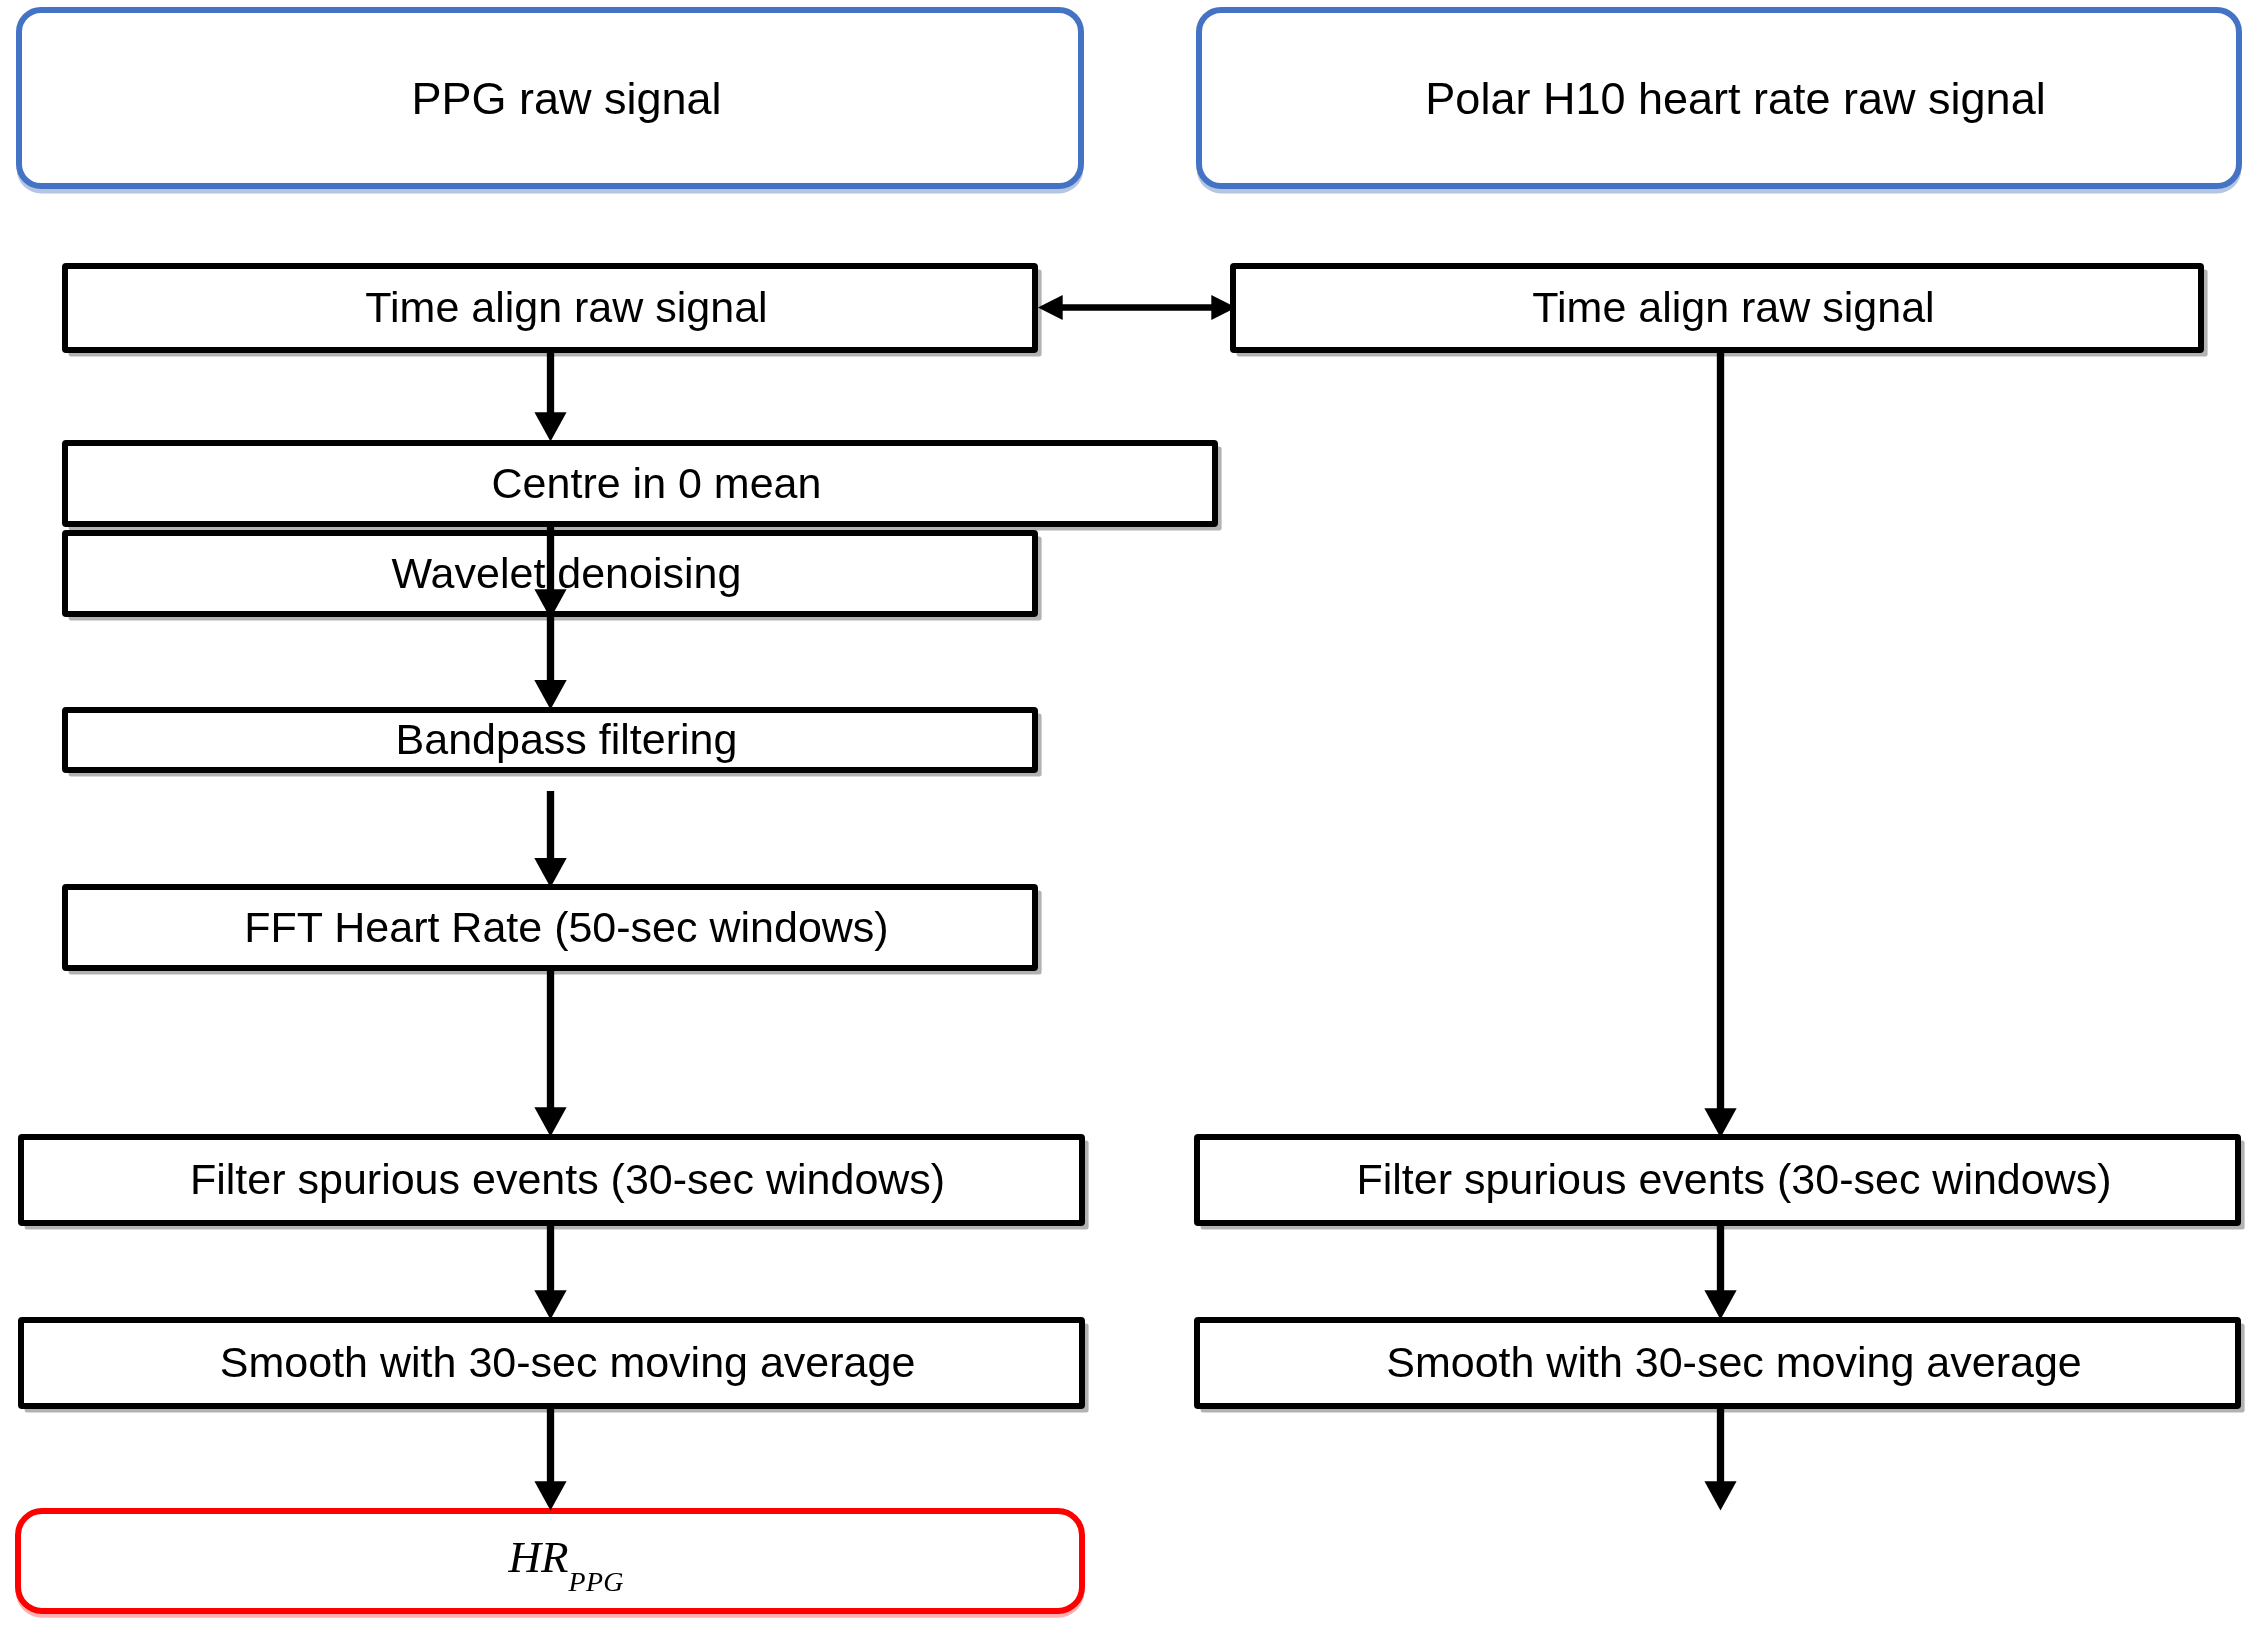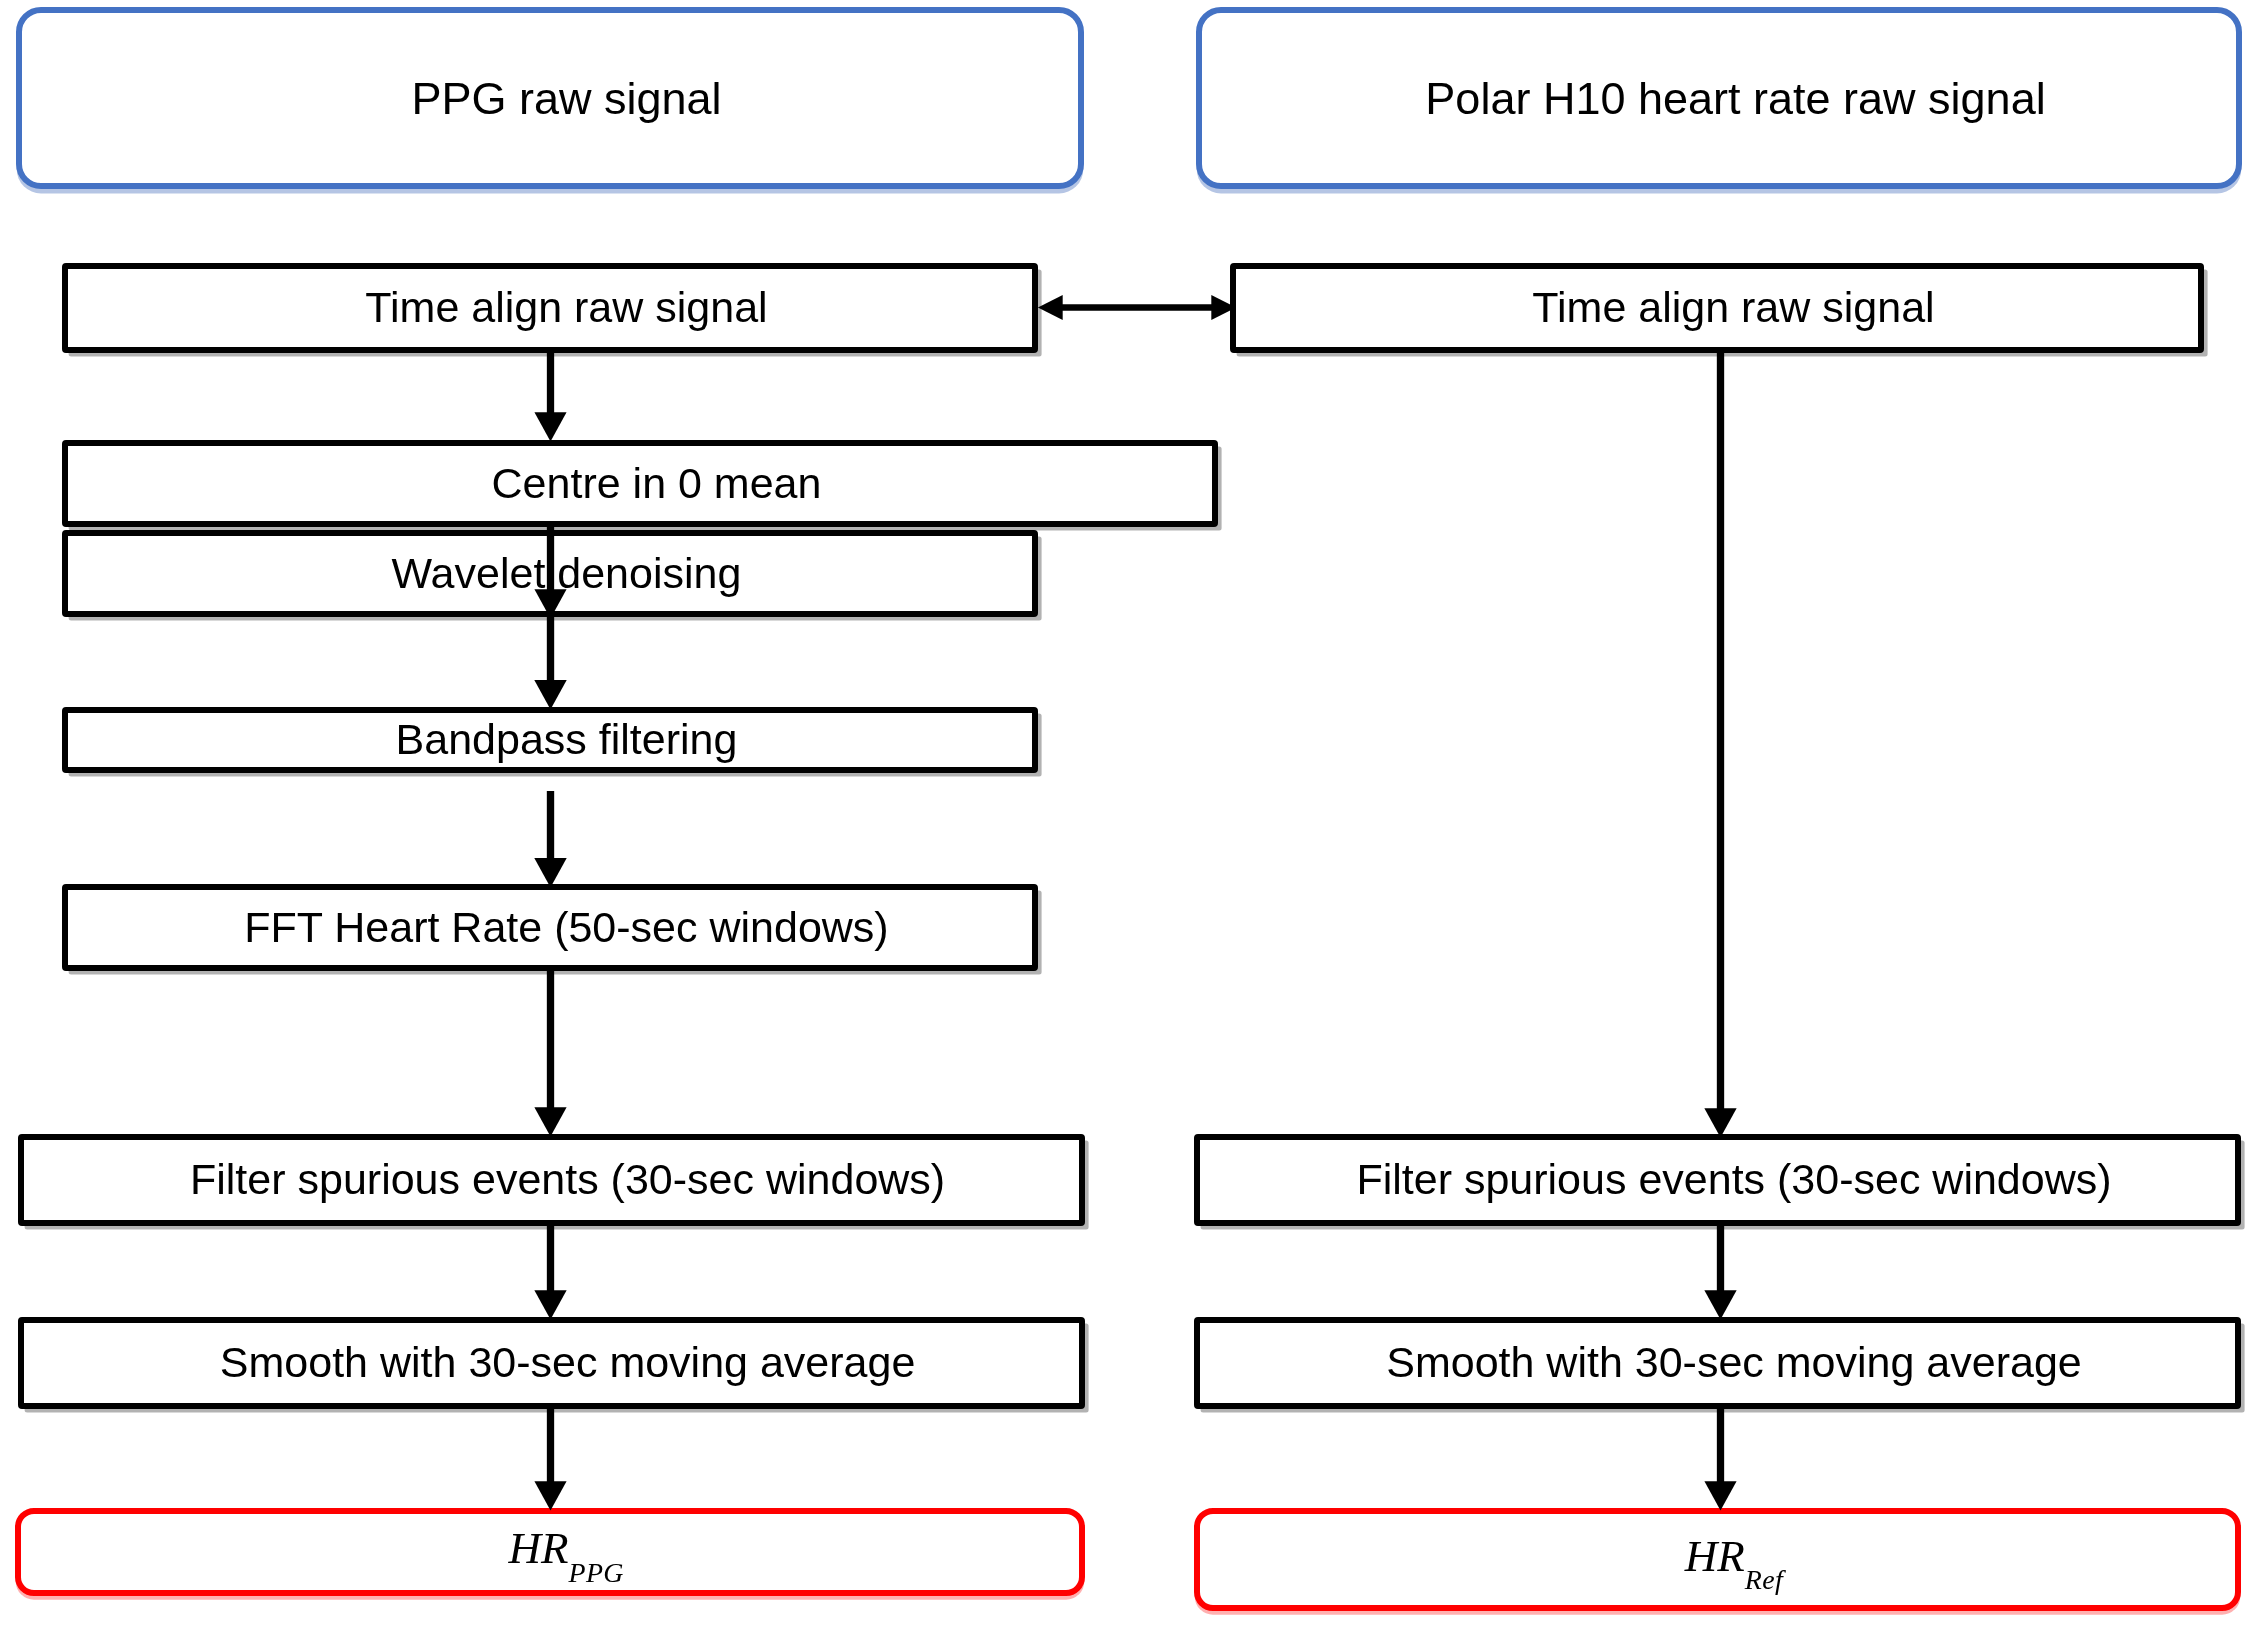--- a/index.html
+++ b/index.html
@@ -111,43 +111,40 @@
   </div>
 
   <div class="node process" style="left:17.6px; top:1134px; width:1067px; height:92px;">
     <span class="label">Filter spurious events (30-sec windows)</span>
   </div>
 
   <div class="node process" style="left:17.6px; top:1317px; width:1067px; height:92px;">
     <span class="label">Smooth with 30-sec moving average</span>
   </div>
 
-  <div class="node output" style="left:14.7px; top:1508px; width:1070px; height:88px;">
+  <div class="node output" style="left:14.7px; top:1508px; width:1070px; height:106px;border-radius:27px;">
     <span class="label"><span>HR</span><span class="sub">PPG</span></span>
   </div>
 
   <div class="node source" style="left:1196px; top:7.3px; width:1046px; height:182px;align-items:center;">
     <span class="label">Polar H10 heart rate raw signal</span>
   </div>
 
   <div class="node process" style="left:1230px; top:263px; width:974px; height:90px;">
     <span class="label">Time align raw signal</span>
   </div>
 
   <div class="node process" style="left:1194px; top:1134px; width:1047px; height:92px;">
     <span class="label">Filter spurious events (30-sec windows)</span>
   </div>
 
   <div class="node process" style="left:1194px; top:1317px; width:1047px; height:92px;">
     <span class="label">Smooth with 30-sec moving average</span>
   </div>
 
-  <div class="node output" style="left:1194px; top:1508px; width:1047px; height:103px;">
-    <span class="label"><span>HR</span><span class="sub">Ref</span></span>
-  </div>
 
   <div class="conn" style="left:1027px; top:282px; width:220px; height:51px;">
     <svg width="220" height="51" viewBox="0 0 300 70">
       <line x1="30" y1="35" x2="270" y2="35" stroke="#000" stroke-width="9"></line>
       <polygon points="14,35 48,18 48,52" fill="#000"></polygon>
       <polygon points="286,35 252,18 252,52" fill="#000"></polygon>
     </svg>
   </div>
 
   <div class="conn" style="left:521px; top:351px; width:59px; height:92px;">

